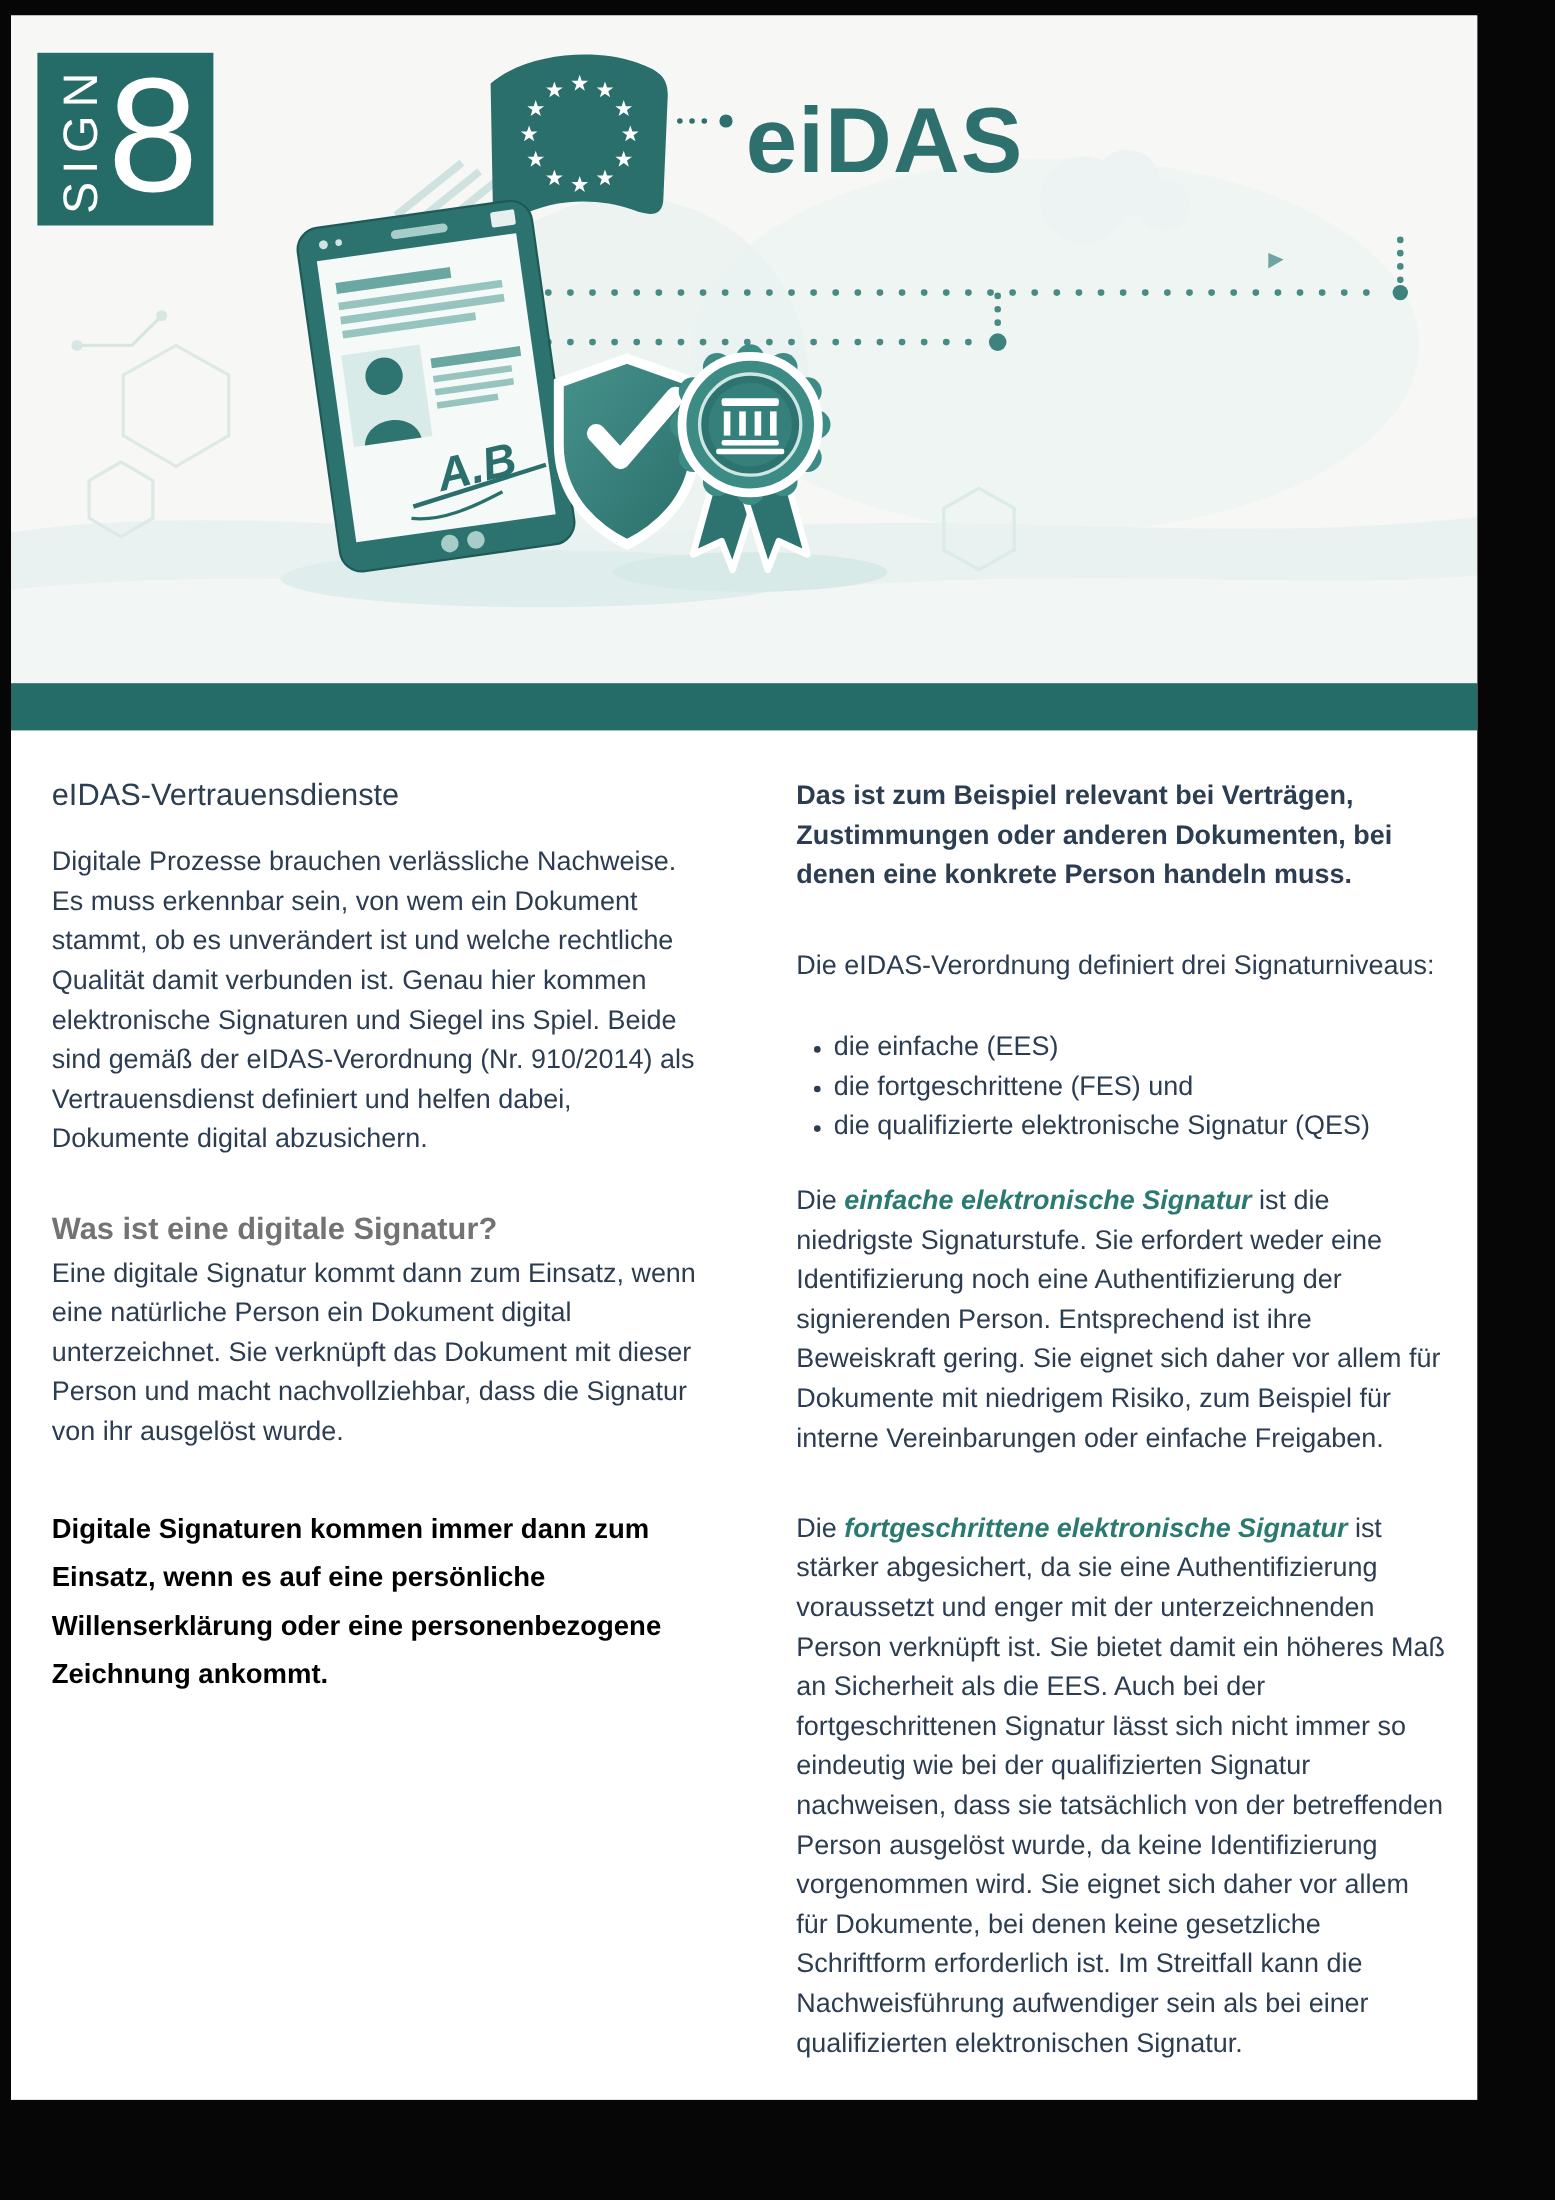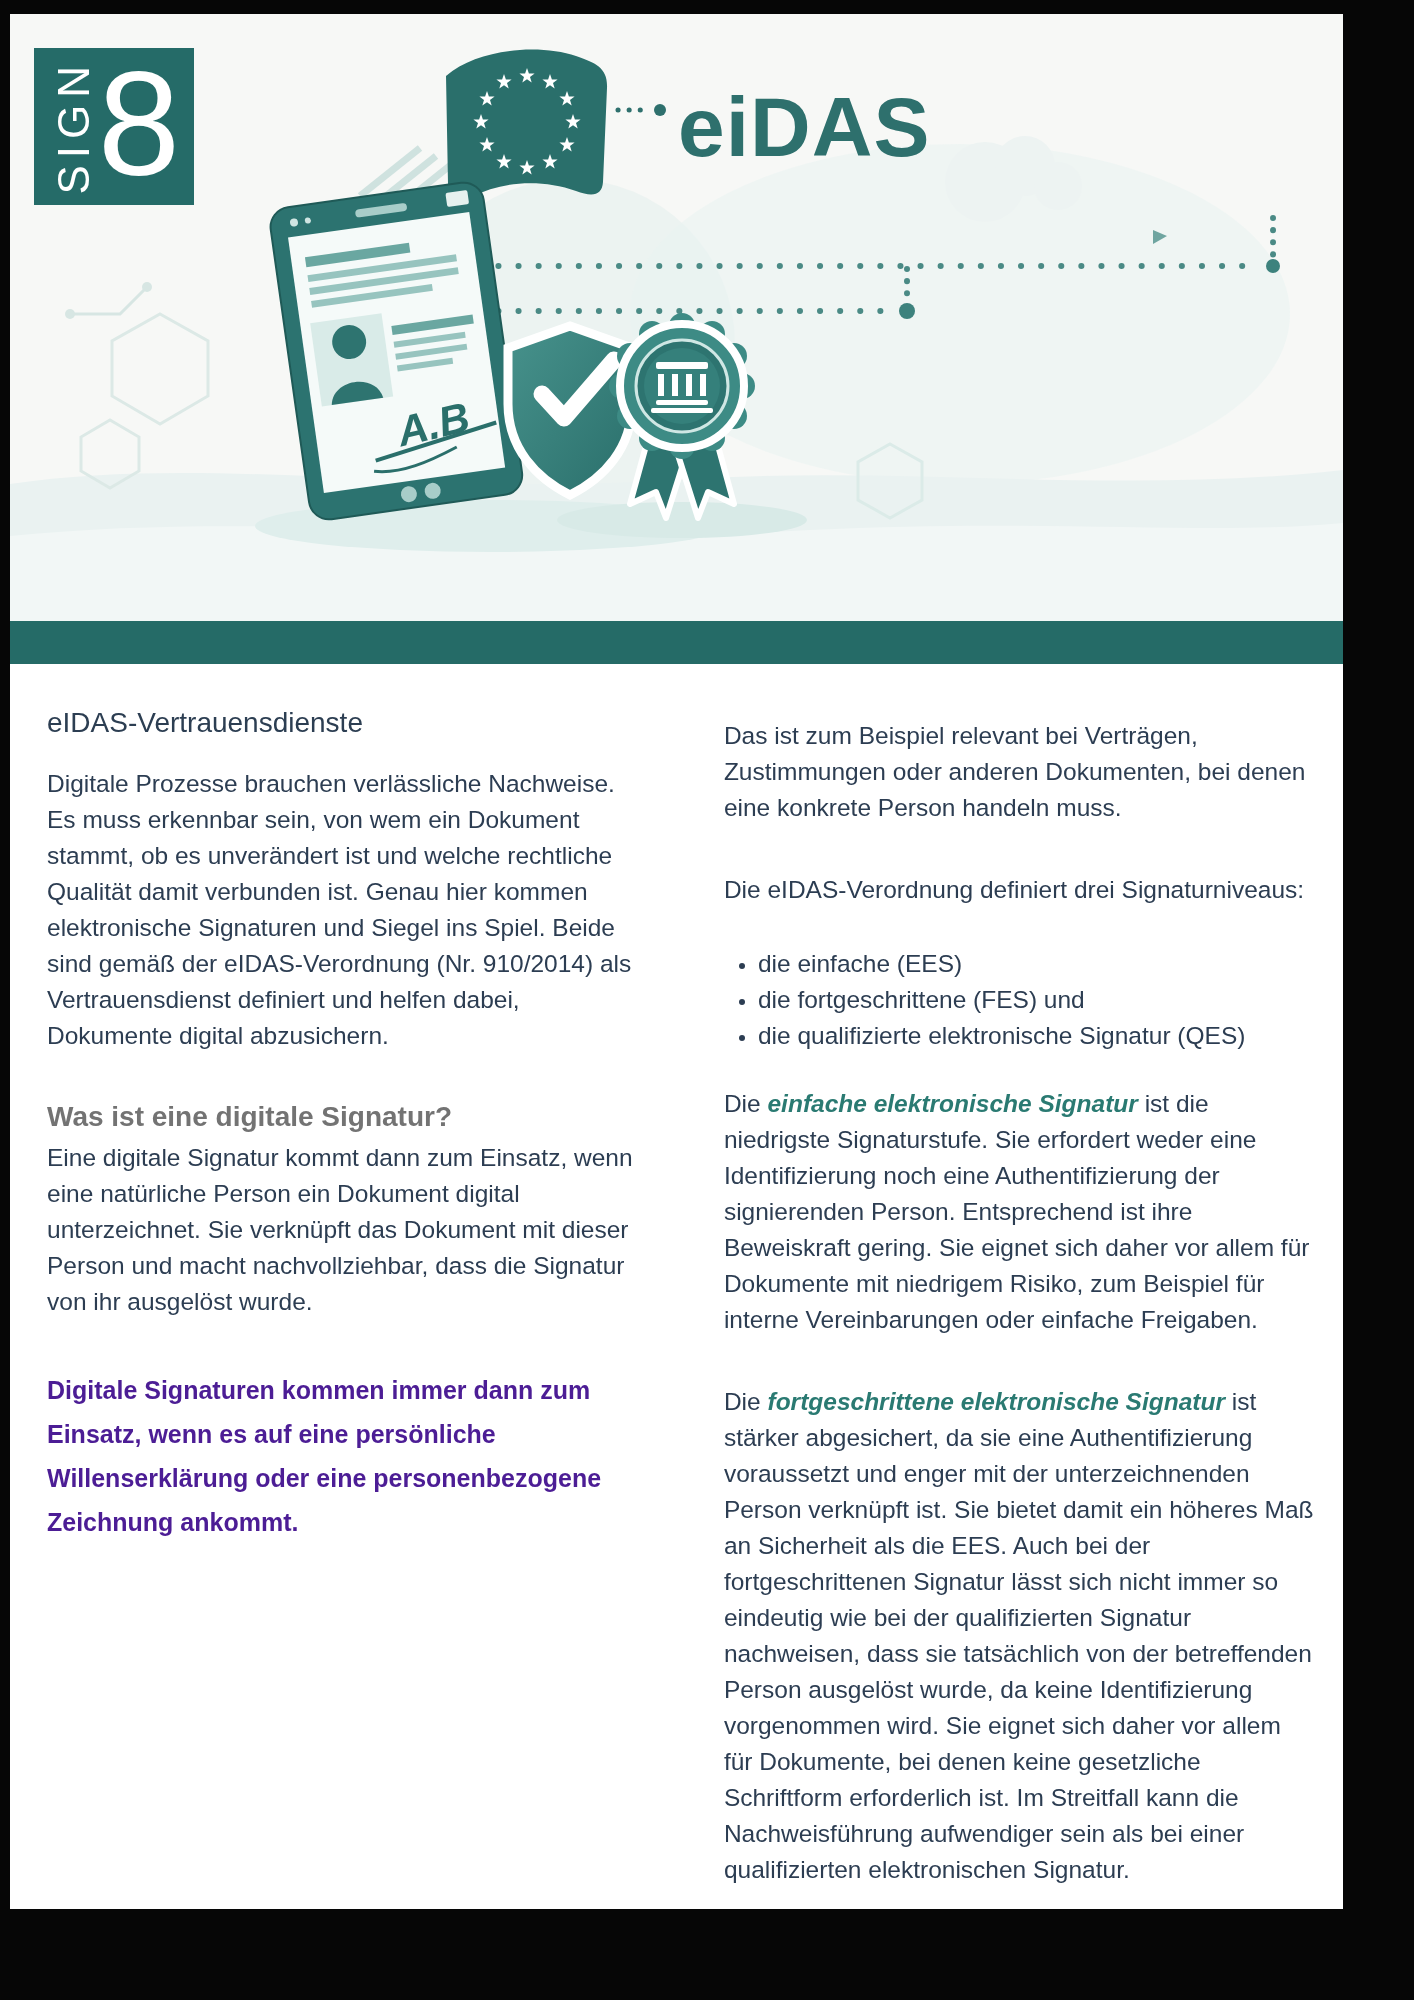--- a/index.html
+++ b/index.html
@@ -23,23 +23,23 @@
   .content { display:flex; padding:42px 28px 0 37px;gap:18px; }
   .col-left { width:612px; }
   .col-right { width:600px; margin-left:56px; }
 
   .kicker { font-size:28px; font-weight:400; color:#2c3e52; line-height:34px; }
   .title  { margin-top:22px; font-size:44px; font-weight:700; color:#24344a; line-height:60px; white-space:pre-line; }
   .body-text { font-size:24.5px; color:#2c3d52; line-height:36px; }
   .col-left .intro { margin-top:26px; }
   .h2 { margin-top:44px; font-size:28px; font-weight:700; color:#737373; line-height:38px; }
   .col-left .sec-body { margin-top:4px; }
-  .highlight { margin-top:48px; font-size:25px; font-weight:700; color:#4c1d95; line-height:44px; }
-
-  .col-right .p1 { margin-top:12px; }
+  .highlight { margin-top:48px; font-size:25px; font-weight:700; color:#000000; line-height:44px; }
+
+  .col-right .p1 { margin-top:0;font-weight:bold; }
   .col-right .levels { margin-top:46px; }
   .col-right ul { margin-top:38px; padding-left:34px; }
   .col-right li { font-size:24.5px; color:#2c3d52; line-height:36px; }
   .col-right li::marker { color:#2c3d52; font-size:20px; }
   .col-right .p-simple { margin-top:32px; }
   .col-right .p-adv { margin-top:46px; }
   em.hl { font-style:italic; font-weight:700; color:#2a7a72; }
 
   
   .footer { position:absolute; left:0; top:1813px; width:1333px; border-top:2px solid #4d8a86; }

